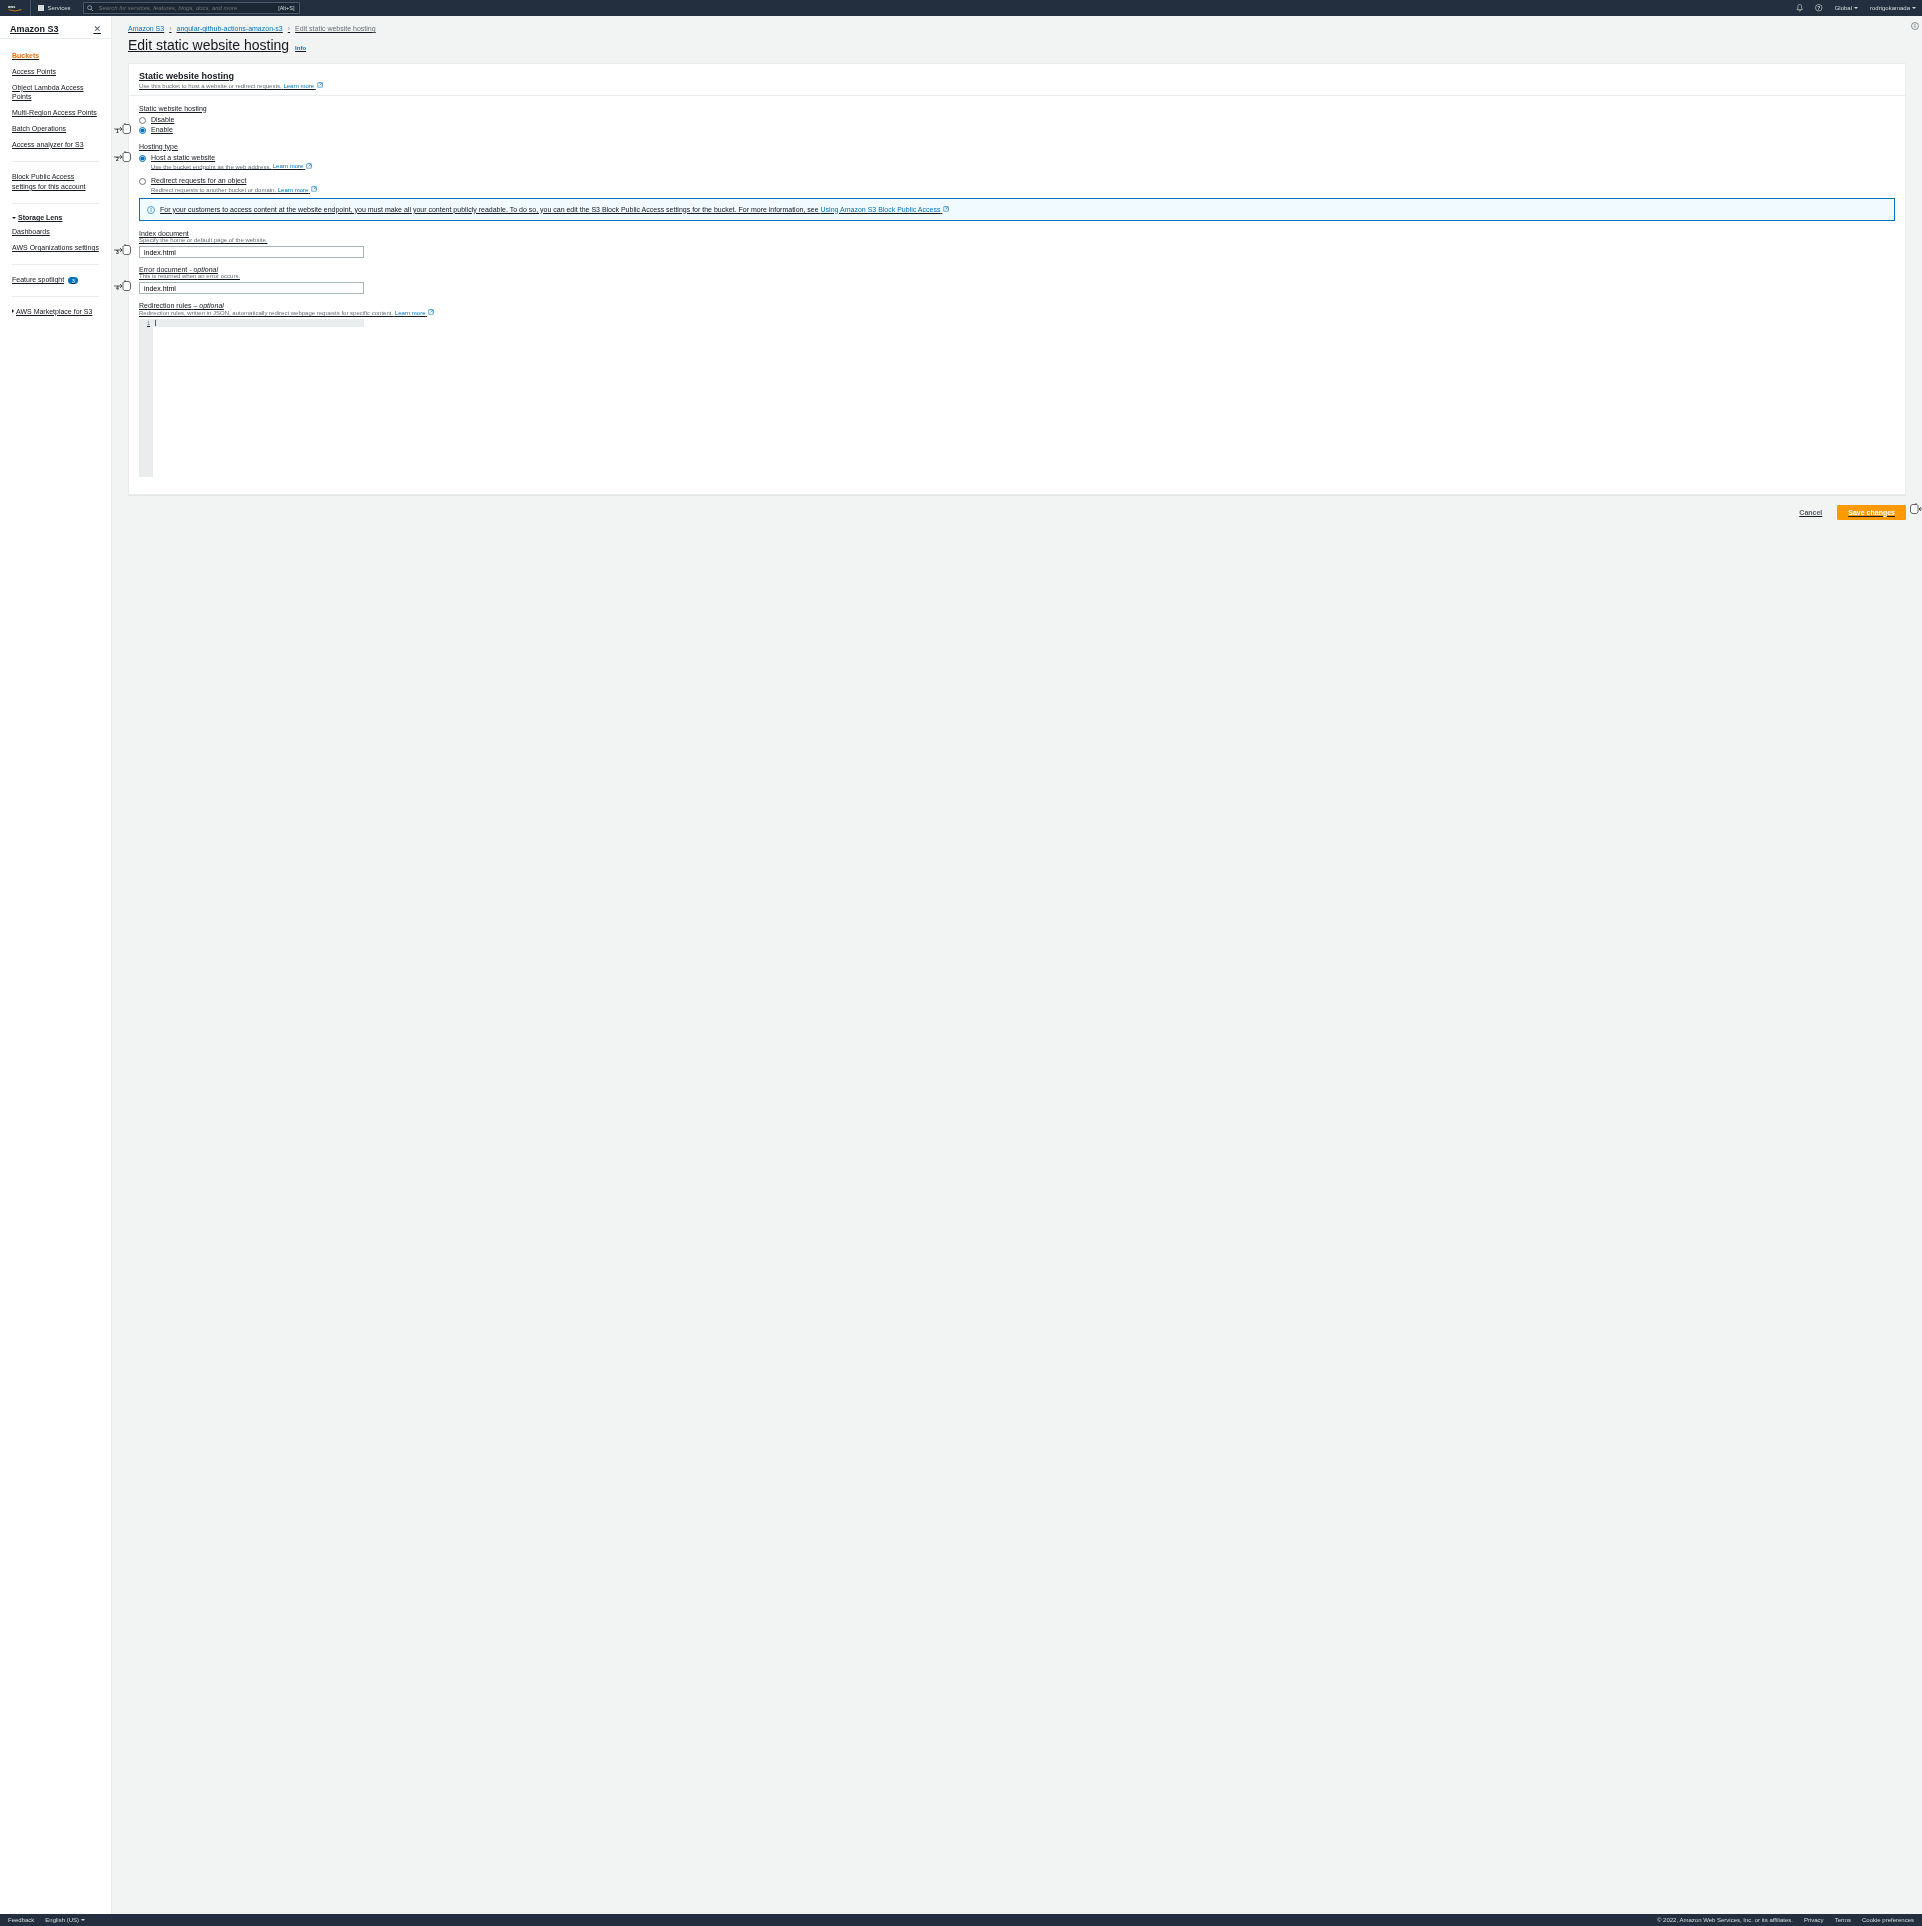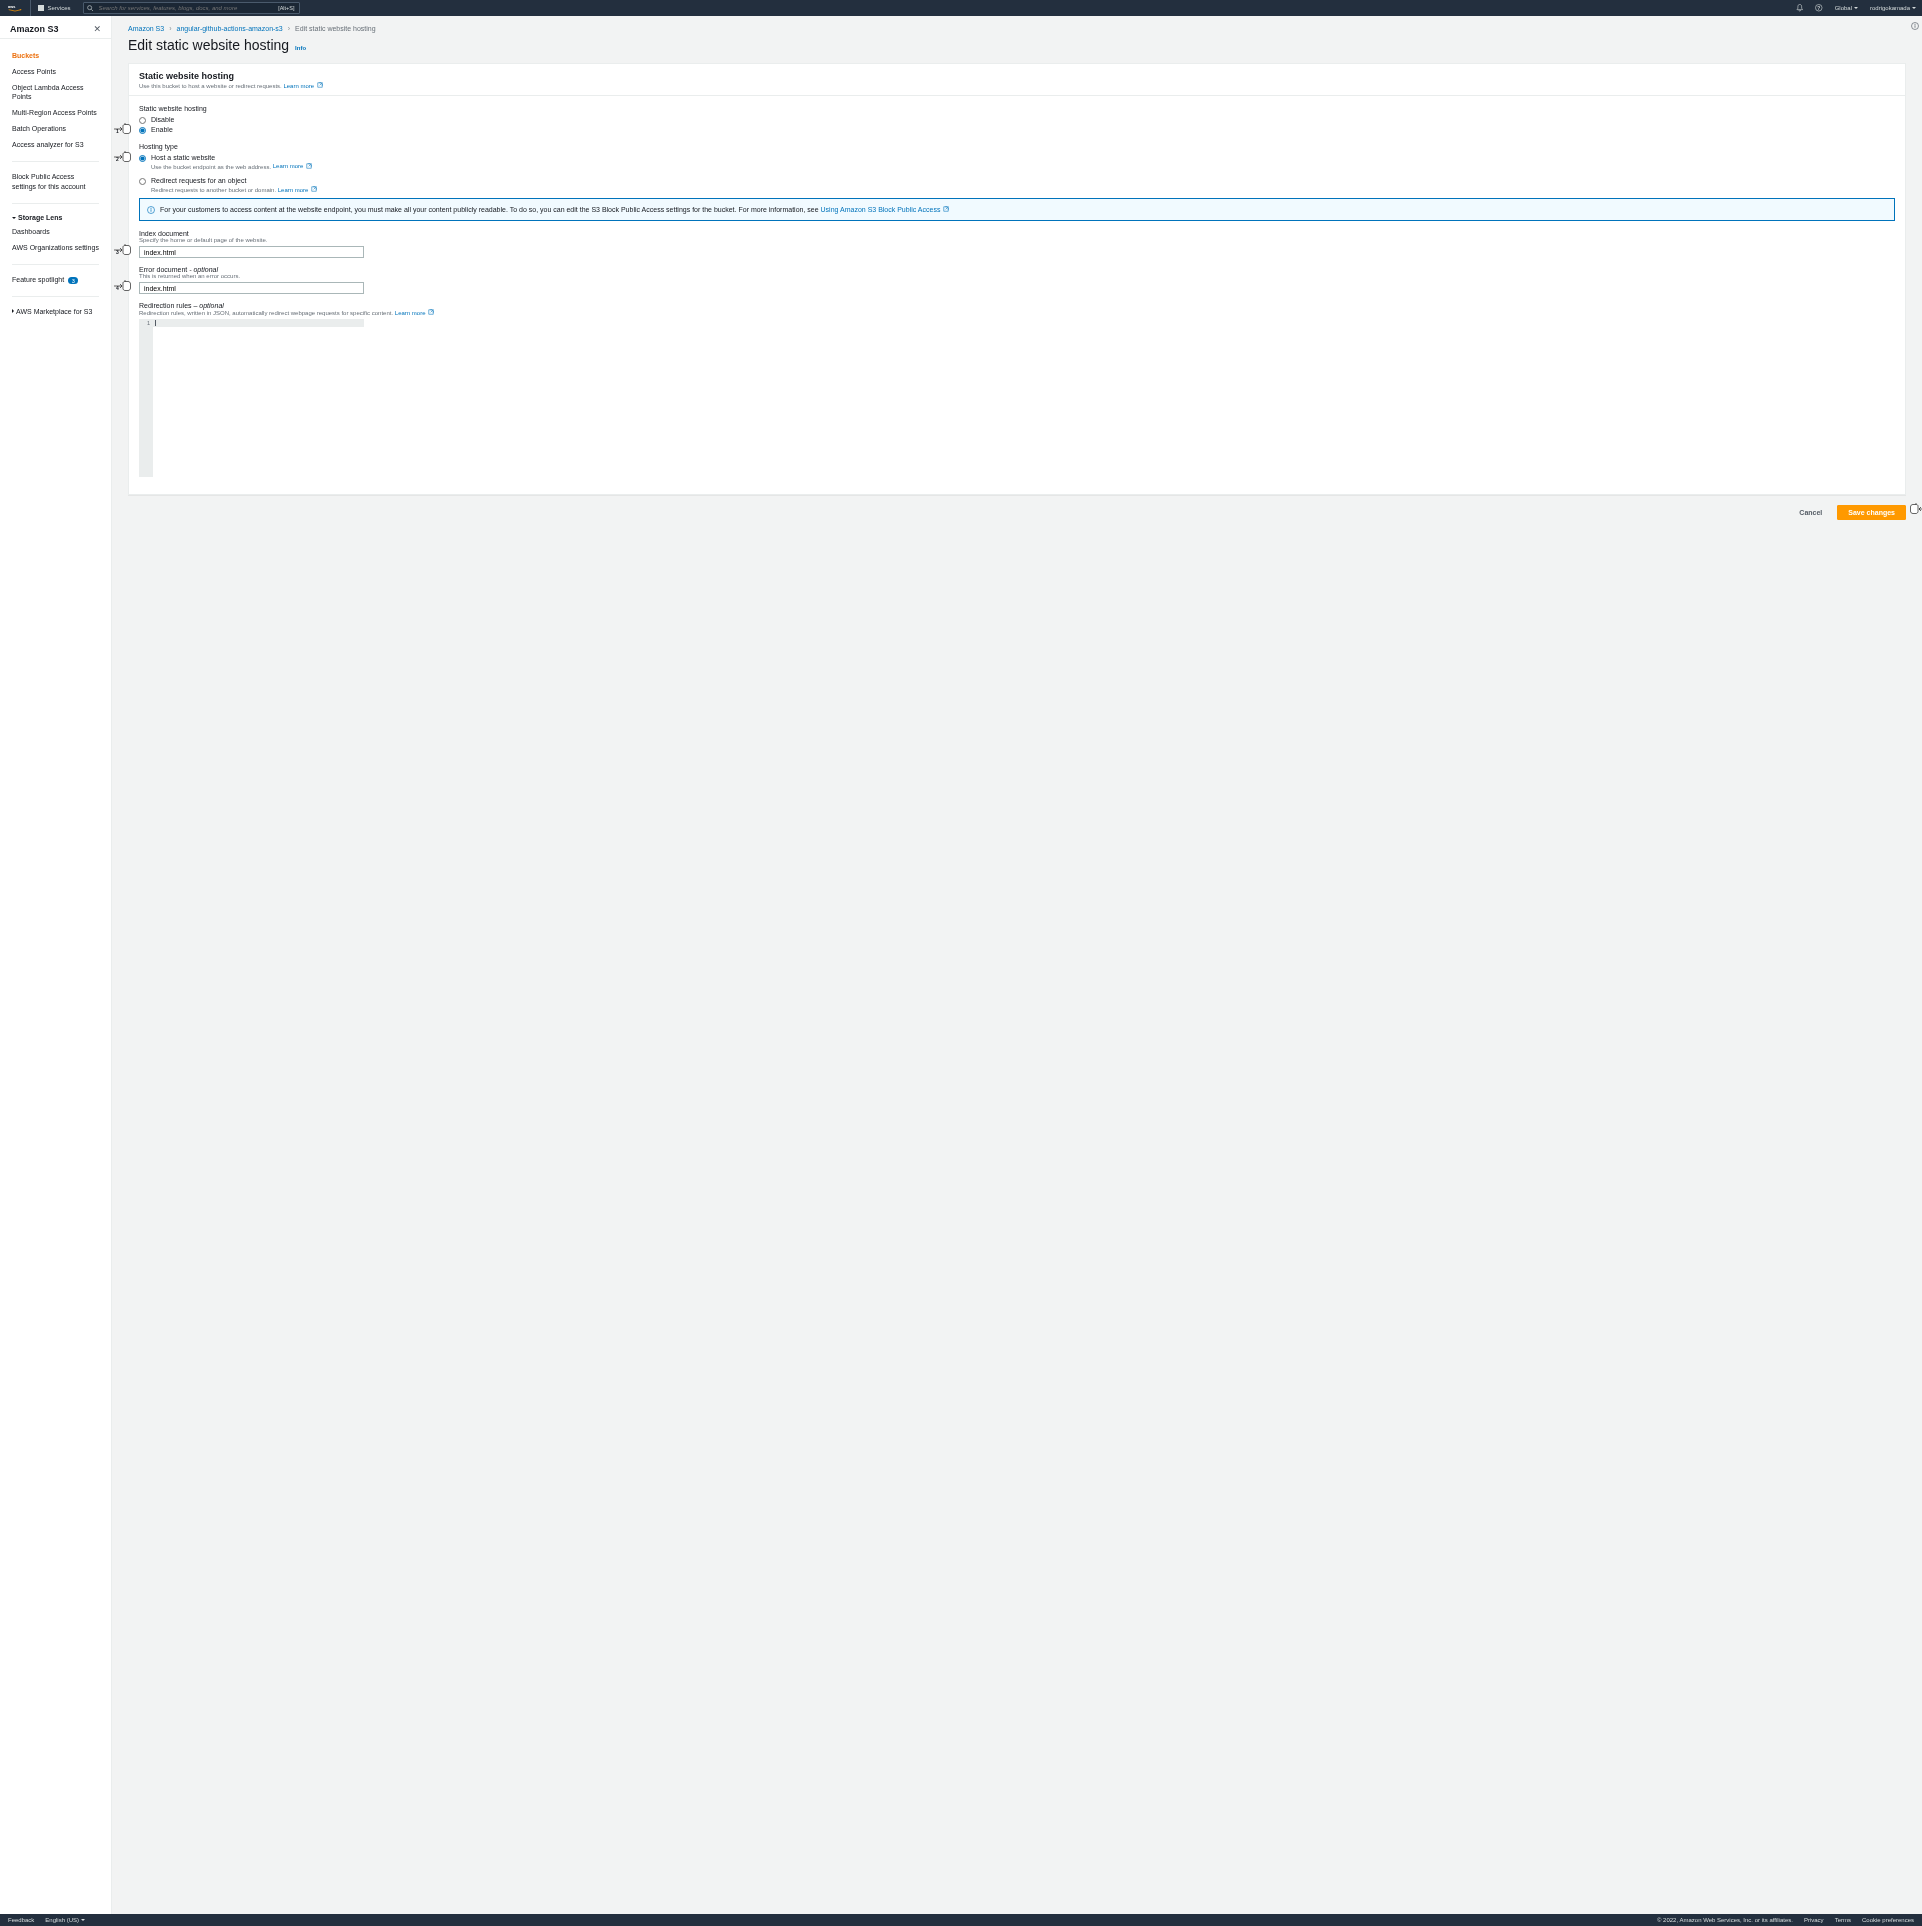--- a/index.html
+++ b/index.html
@@ -13,21 +13,21 @@
 .grid-icon span { background:#d5dbdb; width:1.5px; height:1.5px;}
 .search-wrap { flex:0 0 217px; margin-left:5px; position:relative;}
 .search-wrap input { width:100%; height:12px; background:#1b2735; border:0.5px solid #4a5a6c; border-radius:1px; color:#aab7b8; padding:0 30px 0 15px; font-size:6px; font-style:italic; outline:none;}
 .search-wrap .search-icon { position:absolute; left:4px; top:2.5px; color:#d5dbdb;}
 .search-wrap .shortcut { position:absolute; right:5px; top:2.5px; color:#d5dbdb; font-size:5.5px;}
 .topnav .spacer { flex:1;}
 .topnav .nav-item { padding:0 6px; cursor:pointer; display:flex; align-items:center; gap:2px; height:100%;}
 .caret-down { width:0; height:0; border-left:2px solid transparent; border-right:2px solid transparent; border-top:2px solid #d5dbdb; display:inline-block;}
 
 
-.shell { display:flex; min-height:calc(100vh - 28px); }
+.shell { display:flex; min-height:calc(100vh - 28px);text-decoration:underline; }
 .sidebar { width:112px; background:#fff; border-right:0.5px solid #eaeded; flex-shrink:0;}
 .sidebar-head { display:flex; align-items:center; justify-content:space-between; padding:8px 10px 4px; border-bottom:0.5px solid #eaeded; margin-bottom:9px;}
 .sidebar-head h2 { font-size:9px; font-weight:700;}
 .close-x { font-size:9px; color:#545b64; cursor:pointer;}
 .side-section { padding:0 8px;}
 .side-item { padding:3px 4px; font-size:7px; color:#16191f; cursor:pointer; line-height:1.4;}
 .side-item.active { color:#ec7211; font-weight:700;}
 .side-divider { height:0.5px; background:#eaeded; margin:8px 4px;}
 .side-group-head { padding:3px 4px; font-weight:700; font-size:7px; display:flex; align-items:center; gap:2px; cursor:pointer;}
 .tri-down { width:0; height:0; border-left:2px solid transparent; border-right:2px solid transparent; border-top:2.5px solid #16191f;}

